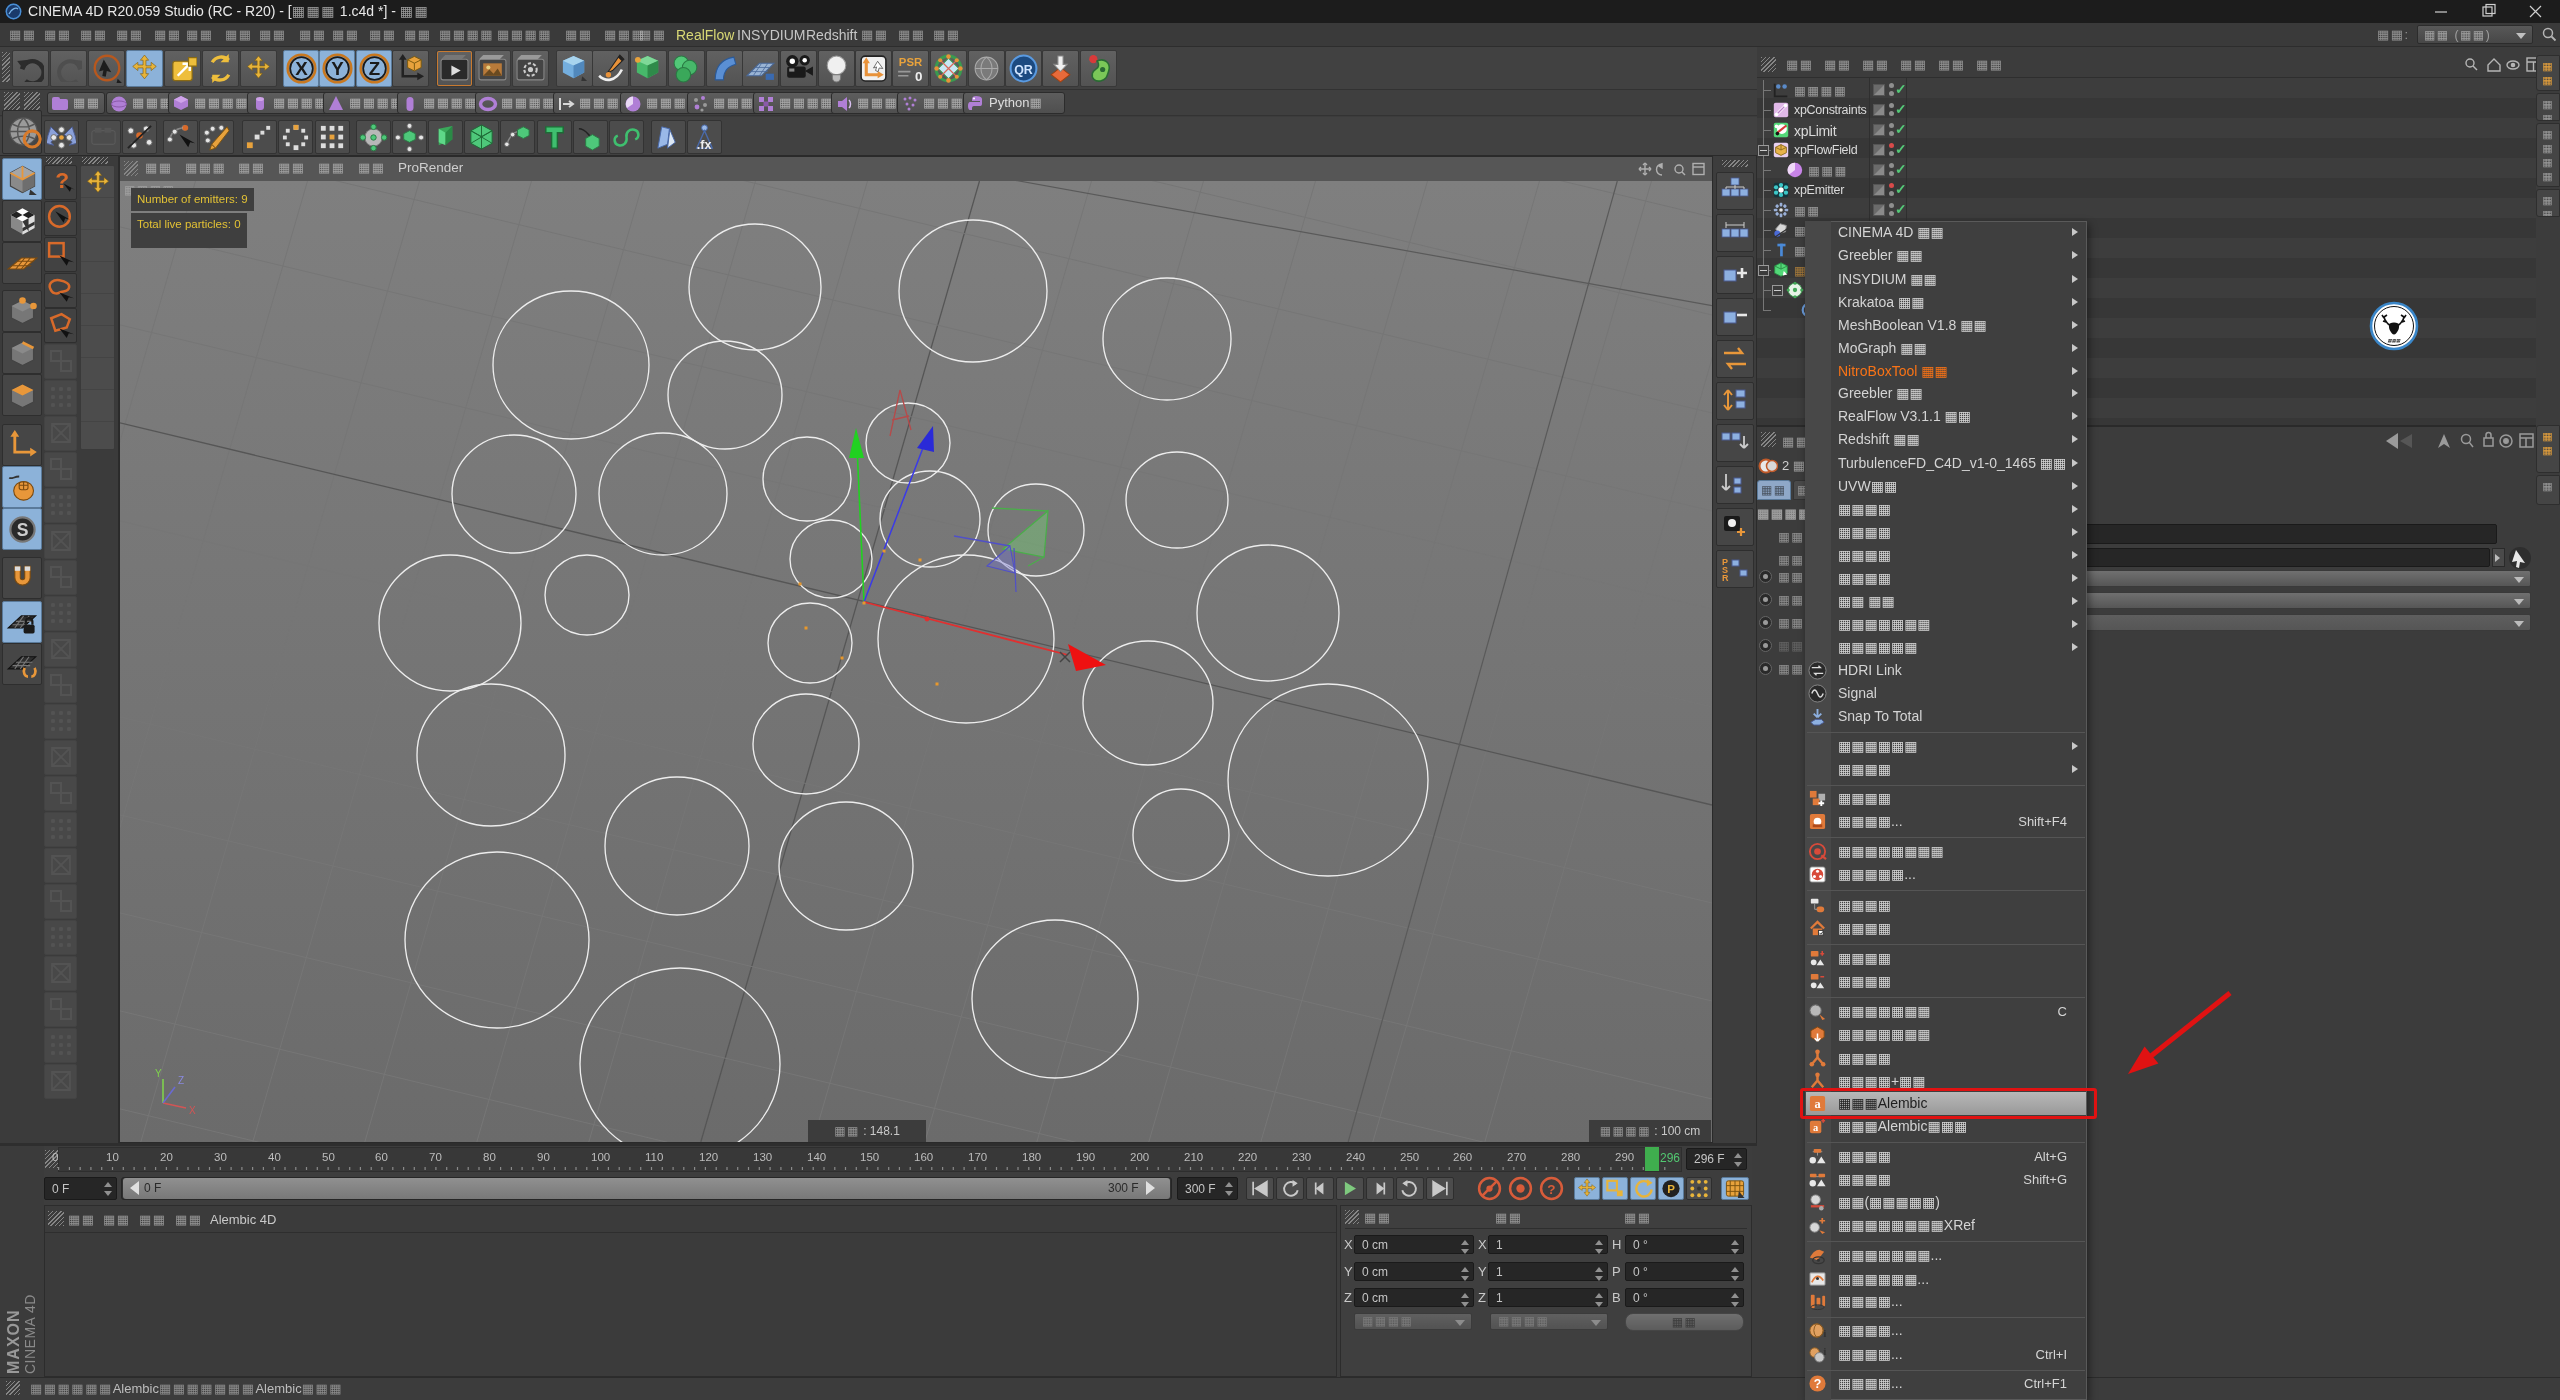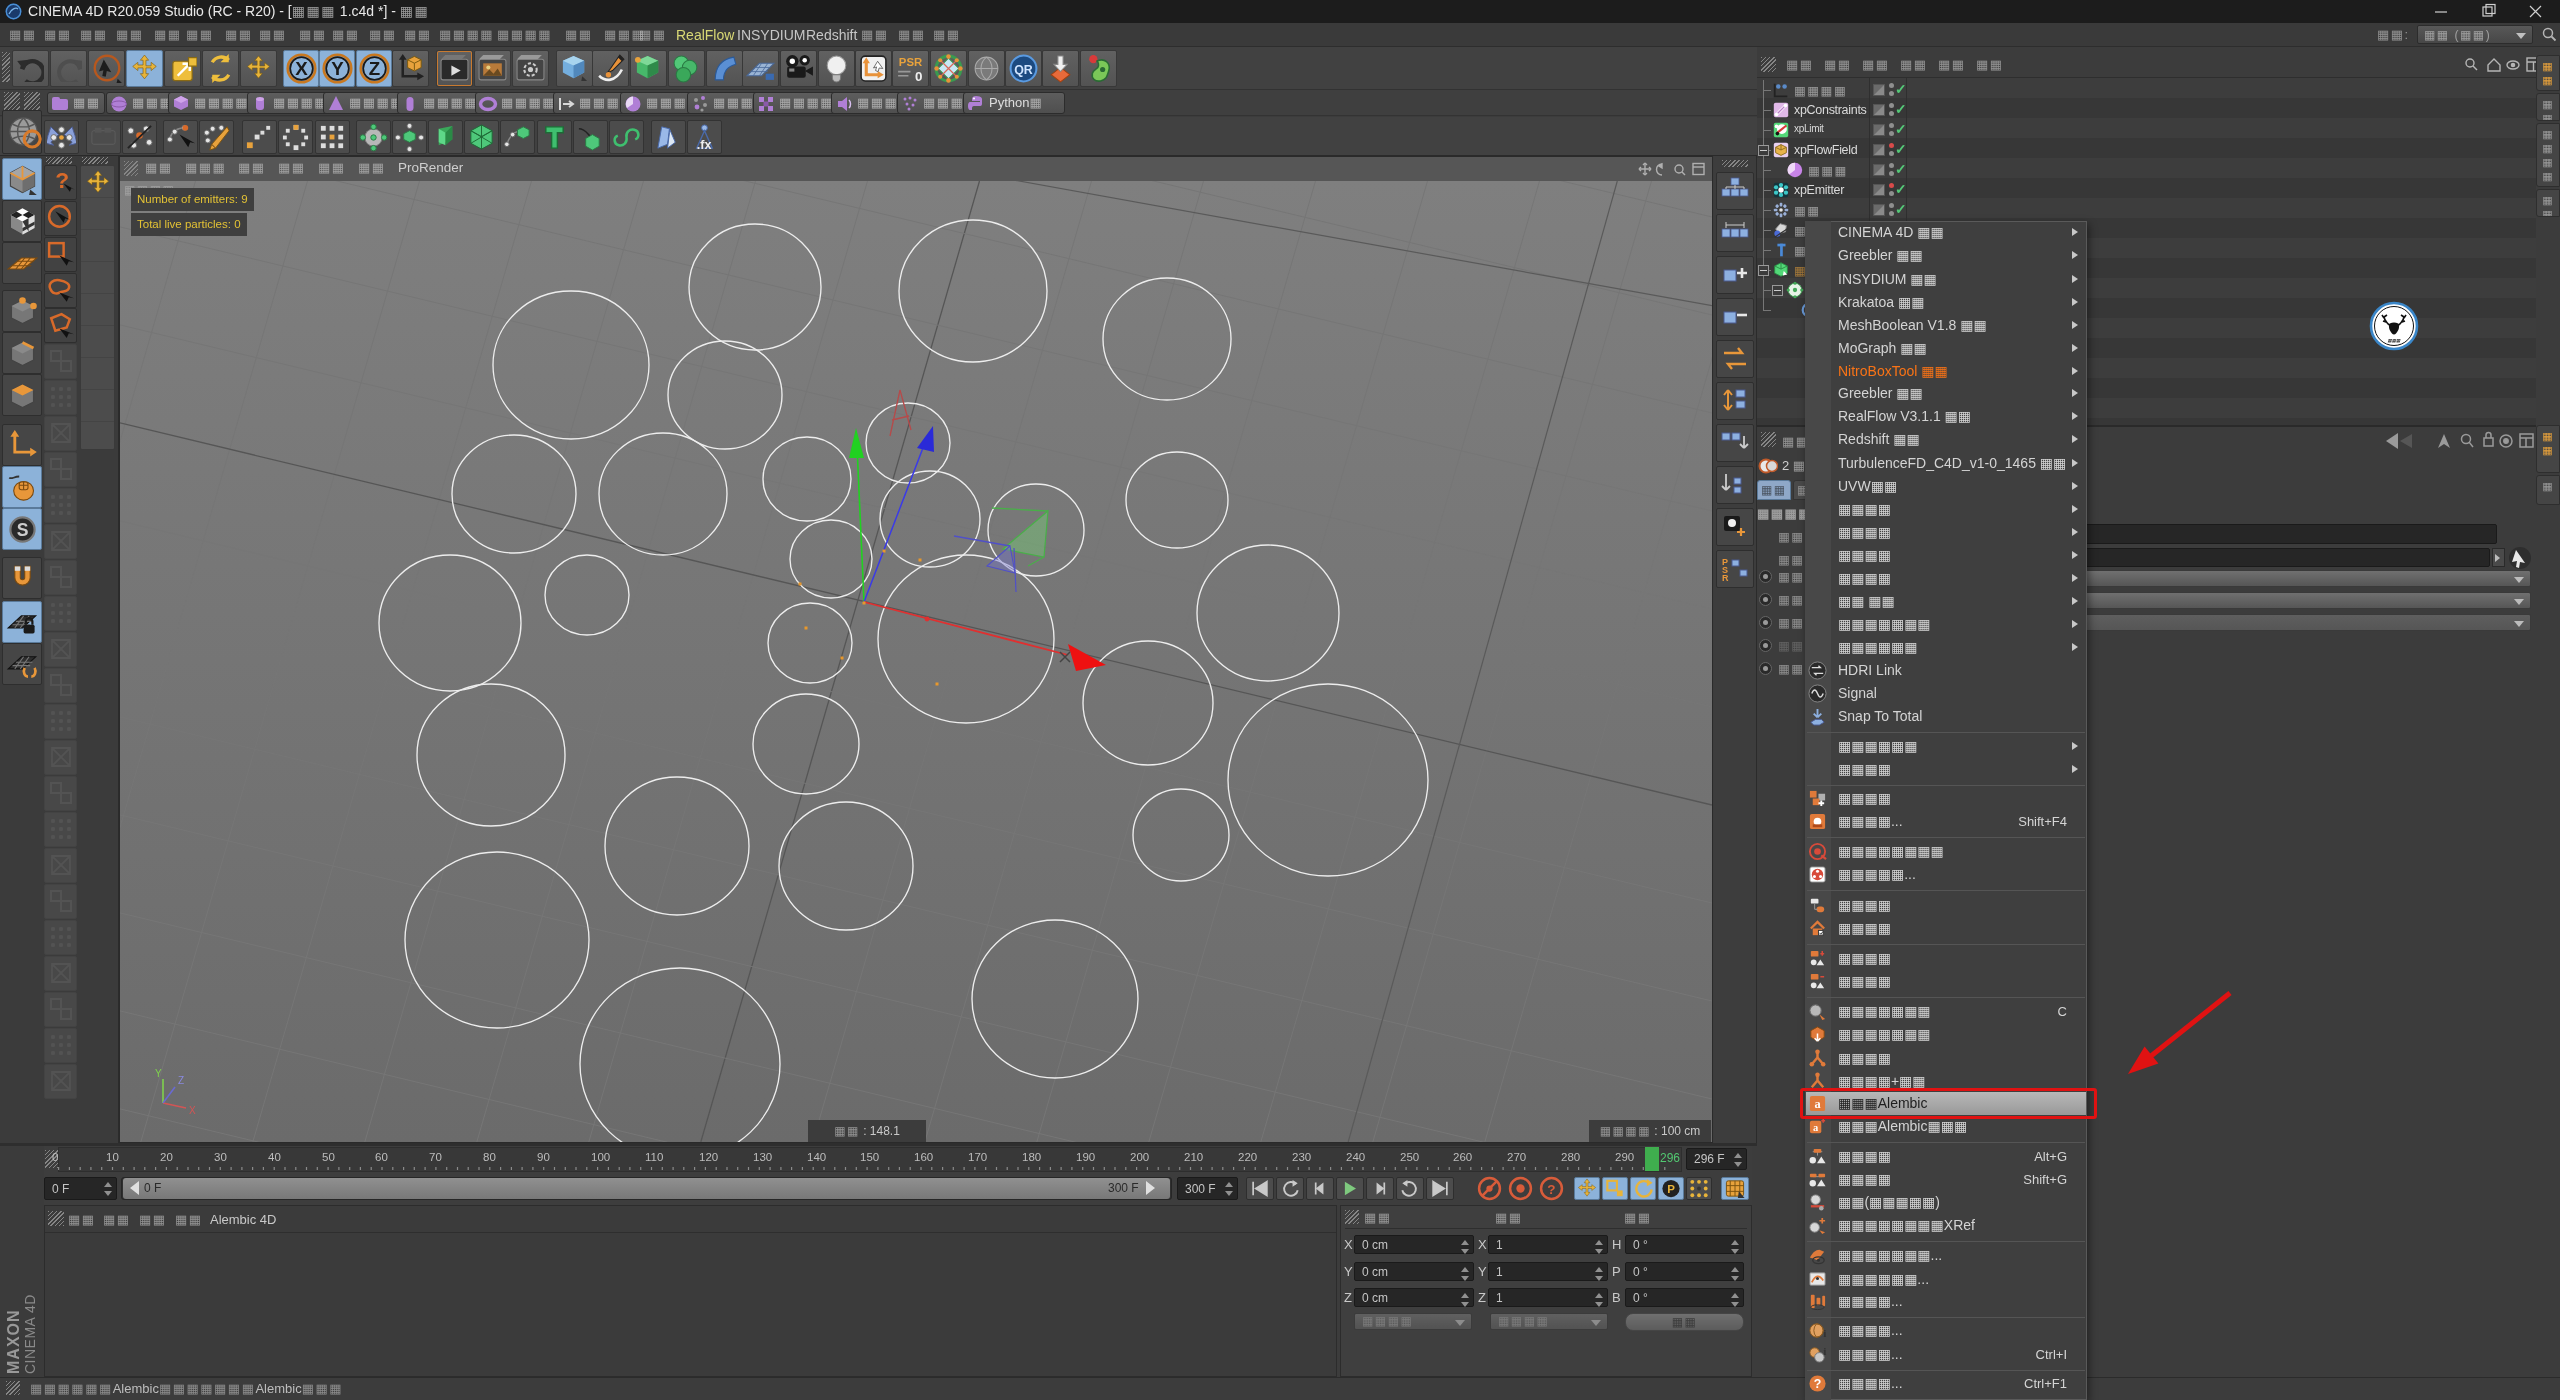--- a/index.html
+++ b/index.html
@@ -915,21 +915,21 @@
       <line x1="43" y1="922" x2="43" y2="898" stroke="#7fd24d" stroke-width="1.6"></line>
       <line x1="43" y1="922" x2="66" y2="927" stroke="#d25555" stroke-width="1.6"></line>
       <line x1="43" y1="922" x2="55" y2="906" stroke="#6a6ad2" stroke-width="1.6"></line>
       <text x="35" y="896" fill="#7fd24d">Y</text>
       <text x="69" y="933" fill="#d25555">X</text>
       <text x="58" y="903" fill="#8a8ae0">Z</text>
     </g>
   </svg>
 <div class="a k" style="left:124px;top:183px;font-size:12px;color:#b5b5b5">▦▦▦▦</div>
 <div class="a" style="left:131px;top:188px;height:23px;background:#3f3f3f;color:#e3c235;font-size:11.5px;line-height:23px;padding:0 6px;white-space:nowrap">Number of emitters: 9</div>
-<div class="a" style="left:131px;top:213px;height:23px;background:#3f3f3f;color:#e3c235;font-size:11.5px;line-height:23px;padding:0 6px;white-space:nowrap">Total live particles: 0</div>
+<div class="a" style="left:131px;top:213px;height:35px;background:#3f3f3f;color:#e3c235;font-size:11.5px;line-height:23px;padding:0 6px;white-space:nowrap">Total live particles: 0</div>
 <div class="a" style="left:808px;top:1120px;width:118px;height:22px;background:#3c3c3c;color:#c9c9c9;font-size:12px;line-height:22px;text-align:center"><span class="k">▦▦</span> : 148.1</div>
 <div class="a" style="left:1589px;top:1120px;width:122px;height:22px;background:#3c3c3c;color:#c9c9c9;font-size:12px;line-height:22px;text-align:center"><span class="k">▦▦▦▦</span> : 100 cm</div>
 <div class="a" style="left:1714px;top:156px;width:43px;height:987px;background:#3d3d3d;border-right:1px solid #2b2b2b"></div>
 <div class="a hat" style="left:1722px;top:160px;width:26px;height:7px"></div>
 <div class="a" style="left:1716px;top:172px;width:38px;height:38px;background:#464646;border:1px solid #2e2e2e;border-radius:2px"></div>
 <svg class="a" style="left:1720px;top:176px" width="30" height="30" viewBox="0 0 30 30">
     <g fill="#8db0e0" stroke="#4a5a90" stroke-width="0.8">
       <rect x="11" y="2" width="8" height="7"></rect>
       <rect x="2" y="13" width="8" height="7"></rect>
       <rect x="11" y="13" width="8" height="7"></rect>
@@ -1049,21 +1049,21 @@
 <div class="a" style="left:1889px;top:111px;width:5px;height:5px;border-radius:50%;background:#8f8f8f"></div>
 <div class="a" style="left:1895px;top:101px;color:#55c878;font-size:14px;font-weight:bold">✓</div>
 <div class="a" style="left:1763px;top:130px;width:8px;height:1px;background:#777"></div>
 <svg class="a" style="left:1772px;top:121px" width="18" height="18" viewBox="0 0 20 20">
     <rect x="2" y="2" width="16" height="16" rx="2" fill="#52d878"></rect>
     <circle cx="11" cy="9" r="5.5" fill="#fff"></circle>
     <path d="M6 13L16 5" stroke="#d83a3a" stroke-width="2.4"></path>
     <circle cx="5" cy="6" r="2" fill="#fff"></circle>
     <circle cx="6" cy="14" r="2" fill="#111"></circle>
   </svg>
-<div class="a" style="left:1794px;top:123px;font-size:10px;letter-spacing:-0.3px;color:#dadada">xpLimit</div>
+<div class="a" style="left:1794px;top:123px;font-size:14px;letter-spacing:-0.3px;color:#dadada">xpLimit</div>
 <div class="a" style="left:1873px;top:124px;width:12px;height:12px;background:linear-gradient(135deg,#6a6a6a 49%,#8a8a8a 51%);border:1px solid #555"></div>
 <div class="a" style="left:1889px;top:123px;width:5px;height:5px;border-radius:50%;background:#8f8f8f"></div>
 <div class="a" style="left:1889px;top:131px;width:5px;height:5px;border-radius:50%;background:#8f8f8f"></div>
 <div class="a" style="left:1895px;top:121px;color:#55c878;font-size:14px;font-weight:bold">✓</div>
 <div class="a" style="left:1763px;top:150px;width:8px;height:1px;background:#777"></div>
 <div class="a" style="left:1758px;top:145px;width:11px;height:11px;background:#3c3c3c;border:1px solid #999"></div>
 <div class="a" style="left:1760px;top:150px;width:7px;height:1px;background:#ccc"></div>
 <svg class="a" style="left:1772px;top:141px" width="18" height="18" viewBox="0 0 20 20">
     <rect x="2" y="2" width="16" height="16" rx="2" fill="#e8d0f0"></rect>
     <path d="M10 4l6 3v6l-6 3-6-3V7z" fill="#e8b44a" stroke="#8a6a20"></path>

